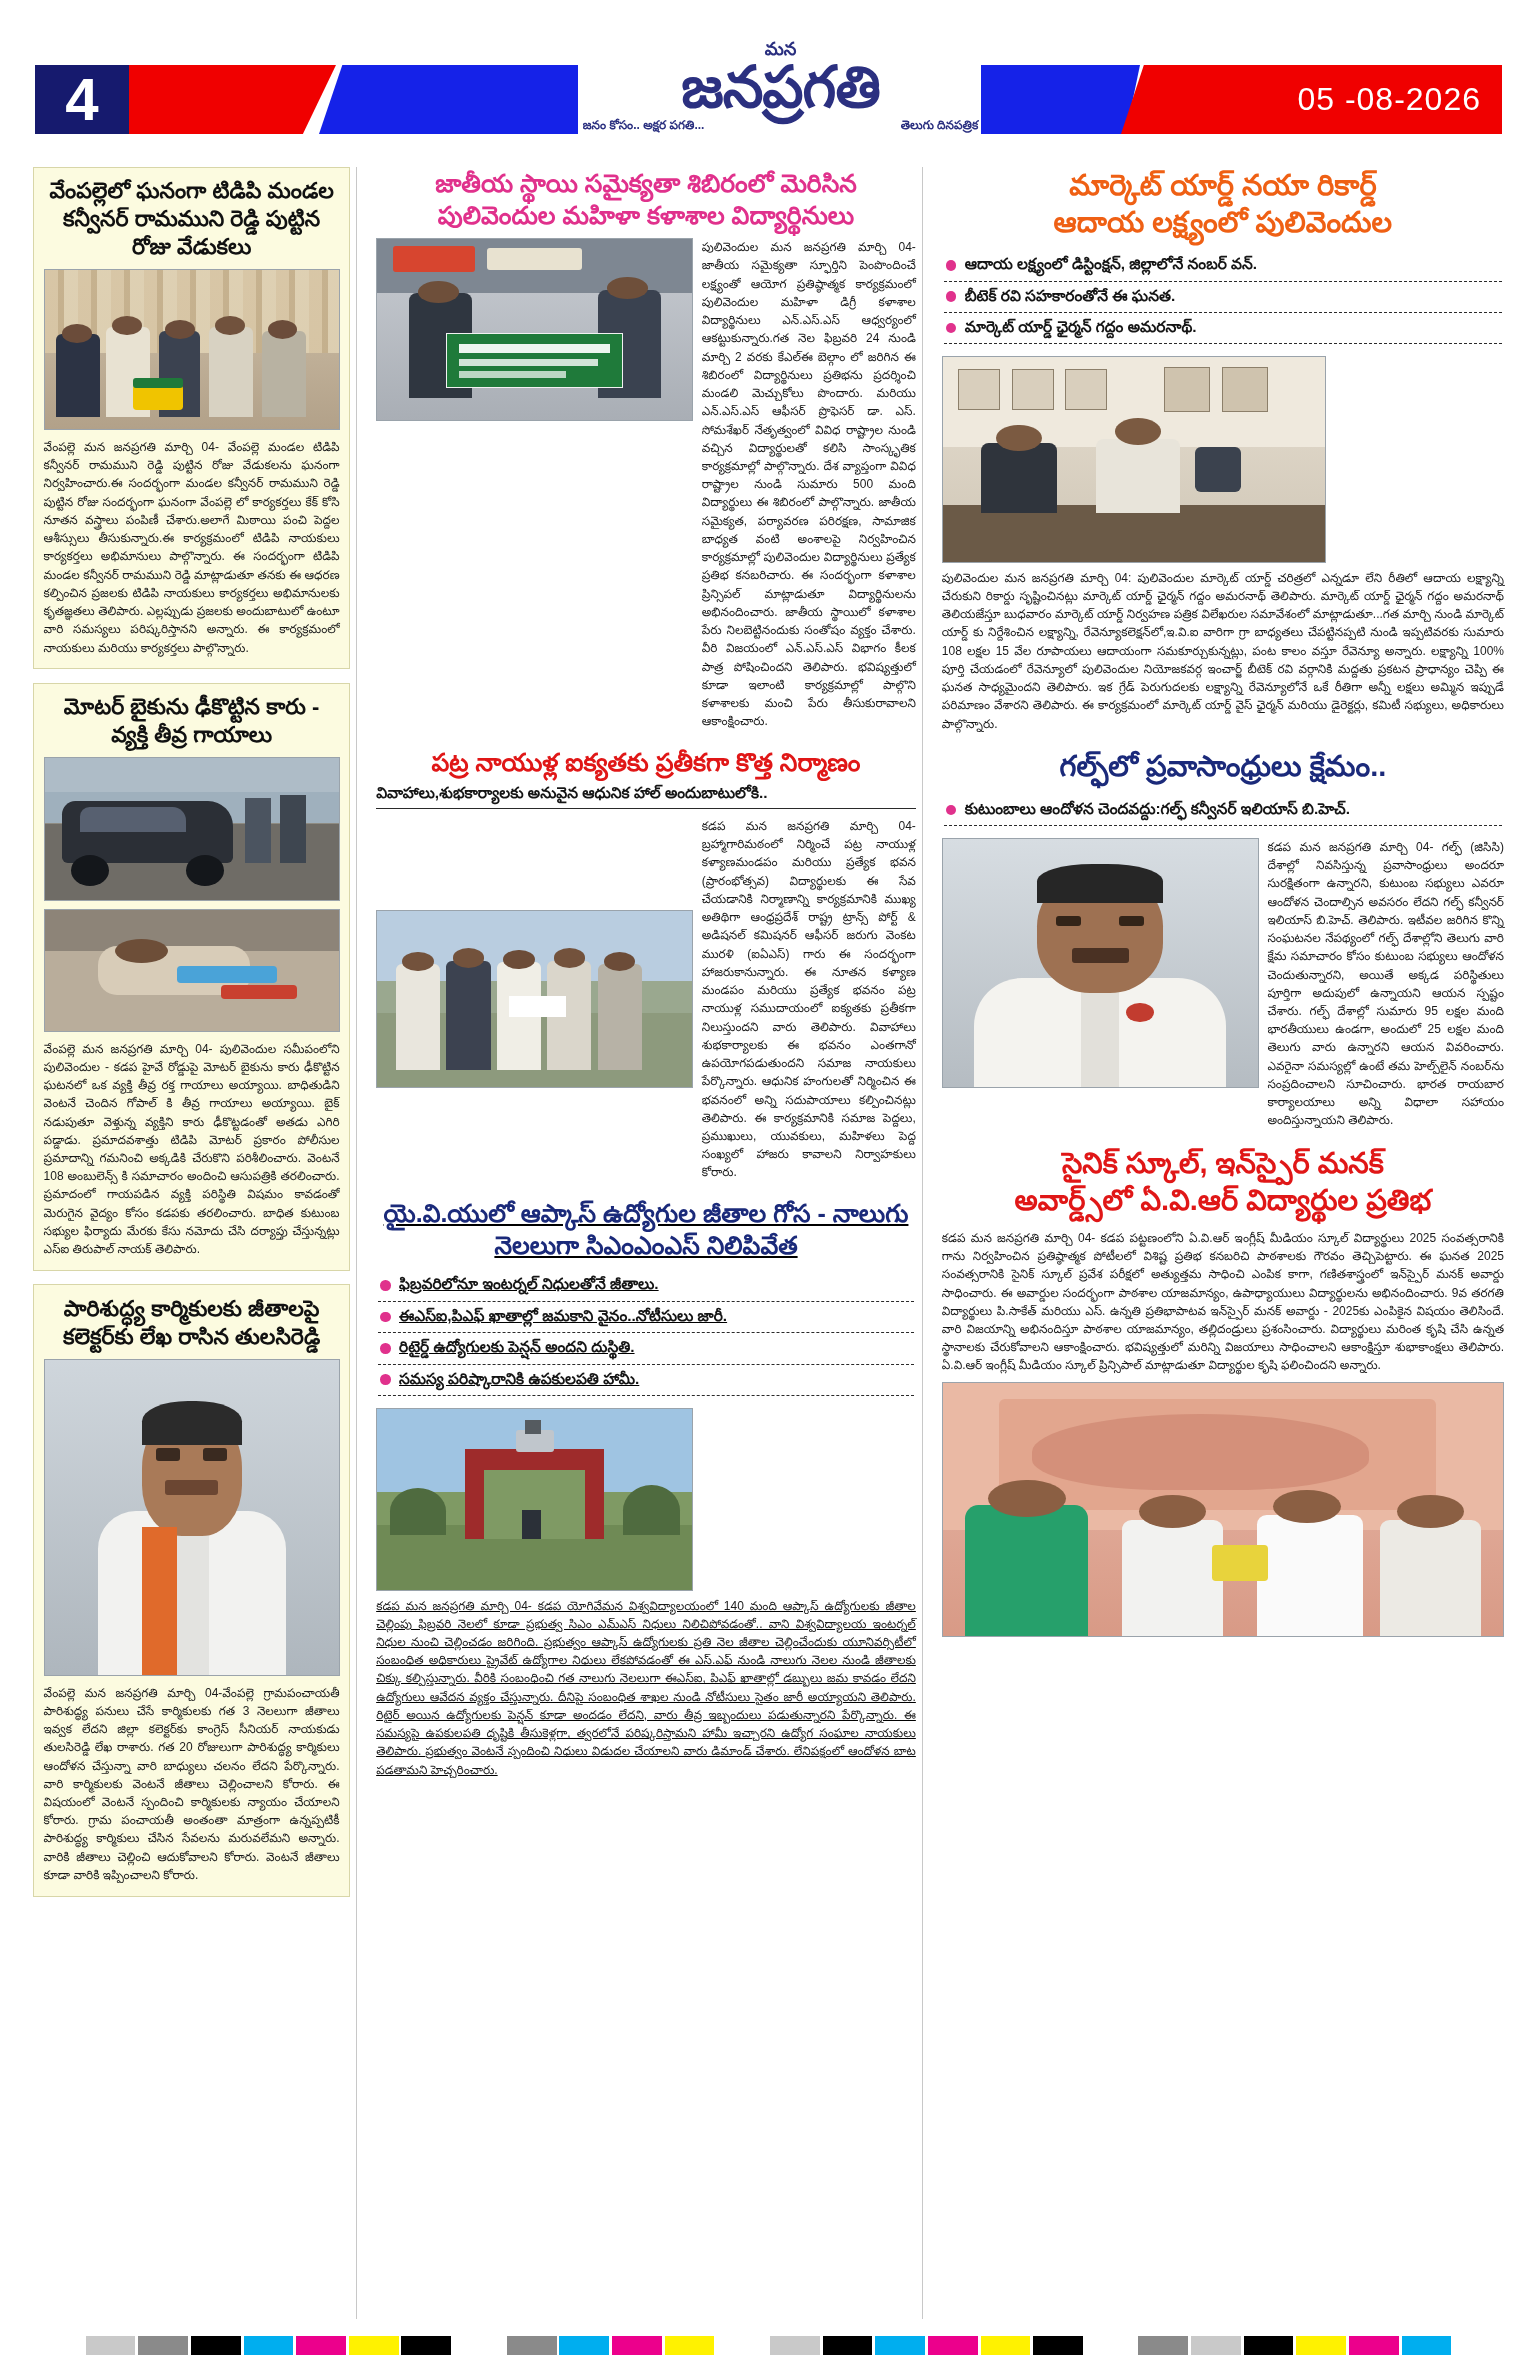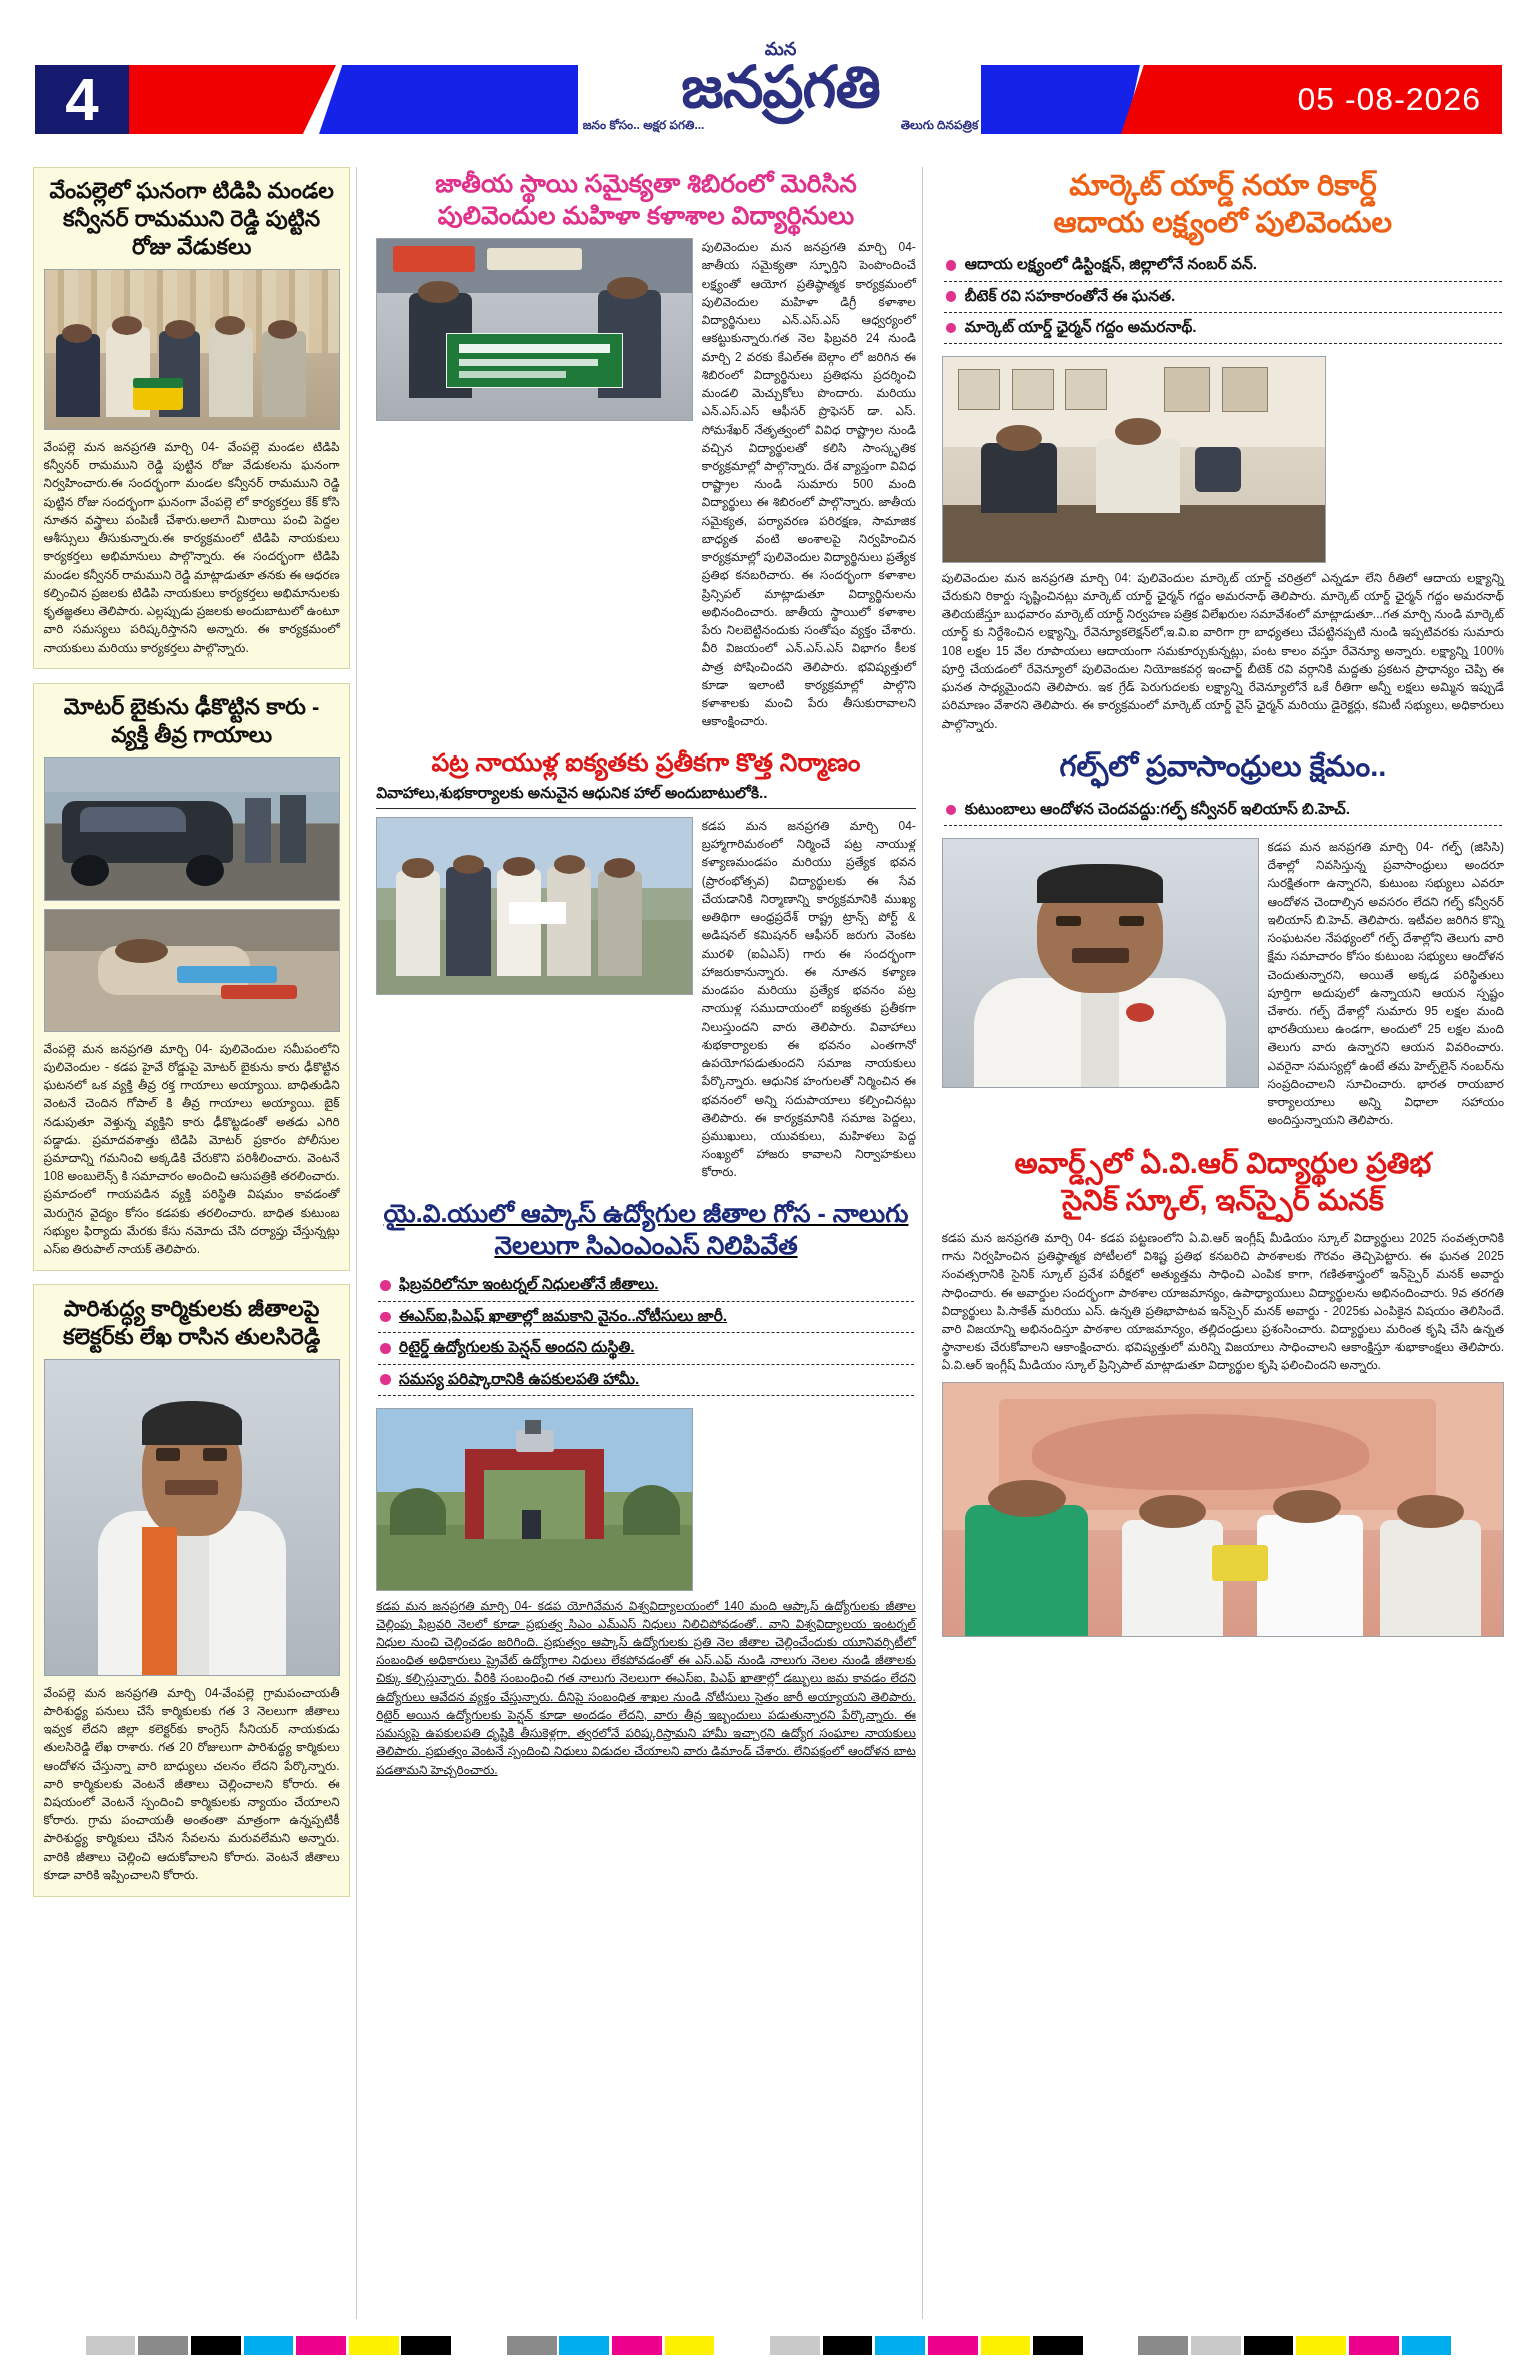--- a/index.html
+++ b/index.html
@@ -331,21 +331,21 @@
           </div>
           <div class="wcol-txt">
             <div class="body">పులివెందుల మన జనప్రగతి మార్చి 04- జాతీయ సమైక్యతా స్ఫూర్తిని పెంపొందించే లక్ష్యంతో ఆయోగ ప్రతిష్ఠాత్మక కార్యక్రమంలో పులివెందుల మహిళా డిగ్రీ కళాశాల విద్యార్థినులు ఎన్.ఎస్.ఎస్ ఆధ్వర్యంలో ఆకట్టుకున్నారు.గత నెల ఫిబ్రవరి 24 నుండి మార్చి 2 వరకు కేఎల్ఈ బెల్గాం లో జరిగిన ఈ శిబిరంలో విద్యార్థినులు ప్రతిభను ప్రదర్శించి మండలి మెచ్చుకోలు పొందారు. మరియు ఎన్.ఎస్.ఎస్ ఆఫీసర్ ప్రొఫెసర్ డా. ఎస్. సోమశేఖర్ నేతృత్వంలో వివిధ రాష్ట్రాల నుండి వచ్చిన విద్యార్థులతో కలిసి సాంస్కృతిక కార్యక్రమాల్లో పాల్గొన్నారు. దేశ వ్యాప్తంగా వివిధ రాష్ట్రాల నుండి సుమారు 500 మంది విద్యార్థులు ఈ శిబిరంలో పాల్గొన్నారు. జాతీయ సమైక్యత, పర్యావరణ పరిరక్షణ, సామాజిక బాధ్యత వంటి అంశాలపై నిర్వహించిన కార్యక్రమాల్లో పులివెందుల విద్యార్థినులు ప్రత్యేక ప్రతిభ కనబరిచారు. ఈ సందర్భంగా కళాశాల ప్రిన్సిపల్ మాట్లాడుతూ విద్యార్థినులను అభినందించారు. జాతీయ స్థాయిలో కళాశాల పేరు నిలబెట్టినందుకు సంతోషం వ్యక్తం చేశారు. వీరి విజయంలో ఎన్.ఎస్.ఎస్ విభాగం కీలక పాత్ర పోషించిందని తెలిపారు. భవిష్యత్తులో కూడా ఇలాంటి కార్యక్రమాల్లో పాల్గొని కళాశాలకు మంచి పేరు తీసుకురావాలని ఆకాంక్షించారు.</div>
           </div>
         </div>
       </div>
 
       <div style="margin-top:15.4px;">
         <div class="hl hl-red hl-md">పట్ర నాయుళ్ల ఐక్యతకు ప్రతీకగా కొత్త నిర్మాణం</div>
         <div class="subline">వివాహాలు,శుభకార్యాలకు అనువైన ఆధునిక హాల్ అందుబాటులోకి..</div>
-        <div class="wrap" style="margin-top:7.7px;">
+        <div class="wrap" style="margin-top:7.7px;align-items:center;">
           <div class="wcol-img" style="width:317px;">
             <div class="photo" style="height:178px;">
               <div class="ph-layer" style="inset:0;background:linear-gradient(#b9cde0 0 40%,#9aa88f 40% 100%);"></div>
               <div class="ph-layer" style="left:0;top:58%;width:100%;height:42%;background:#8d9a7d;"></div>
               <div class="ph-layer" style="left:6%;top:30%;width:14%;height:60%;background:#e9e6dd;border-radius:5.8px 5.8px 0 0;"></div>
               <div class="ph-layer" style="left:8%;top:23%;width:10%;height:11%;background:#73523c;border-radius:50%;"></div>
               <div class="ph-layer" style="left:22%;top:28%;width:14%;height:62%;background:#3c4250;border-radius:5.8px 5.8px 0 0;"></div>
               <div class="ph-layer" style="left:24%;top:21%;width:10%;height:11%;background:#73523c;border-radius:50%;"></div>
               <div class="ph-layer" style="left:38%;top:29%;width:14%;height:61%;background:#f0eee6;border-radius:5.8px 5.8px 0 0;"></div>
               <div class="ph-layer" style="left:40%;top:22%;width:10%;height:11%;background:#6c4c38;border-radius:50%;"></div>
@@ -449,22 +449,22 @@
               <div class="ph-layer" style="left:58%;top:66%;width:9%;height:8%;background:#c23c2f;border-radius:50%;"></div>
             </div>
           </div>
           <div class="wcol-txt">
             <div class="body">కడప మన జనప్రగతి మార్చి 04- గల్ఫ్ (జిసిసి) దేశాల్లో నివసిస్తున్న ప్రవాసాంధ్రులు అందరూ సురక్షితంగా ఉన్నారని, కుటుంబ సభ్యులు ఎవరూ ఆందోళన చెందాల్సిన అవసరం లేదని గల్ఫ్ కన్వీనర్ ఇలియాస్ బి.హెచ్. తెలిపారు. ఇటీవల జరిగిన కొన్ని సంఘటనల నేపథ్యంలో గల్ఫ్ దేశాల్లోని తెలుగు వారి క్షేమ సమాచారం కోసం కుటుంబ సభ్యులు ఆందోళన చెందుతున్నారని, అయితే అక్కడ పరిస్థితులు పూర్తిగా అదుపులో ఉన్నాయని ఆయన స్పష్టం చేశారు. గల్ఫ్ దేశాల్లో సుమారు 95 లక్షల మంది భారతీయులు ఉండగా, అందులో 25 లక్షల మంది తెలుగు వారు ఉన్నారని ఆయన వివరించారు. ఎవరైనా సమస్యల్లో ఉంటే తమ హెల్ప్‌లైన్ నంబర్‌ను సంప్రదించాలని సూచించారు. భారత రాయబార కార్యాలయాలు అన్ని విధాలా సహాయం అందిస్తున్నాయని తెలిపారు.</div>
           </div>
         </div>
       </div>
 
       <div style="margin-top:15.4px;">
+        <div class="hl hl-red hl-lg">సైనిక్ స్కూల్, ఇన్‌స్పైర్ మనక్</div>
         <div class="hl hl-red hl-lg">అవార్డ్స్‌లో ఏ.వి.ఆర్ విద్యార్థుల ప్రతిభ</div>
-        <div class="hl hl-red hl-lg">సైనిక్ స్కూల్, ఇన్‌స్పైర్ మనక్</div>
         <div class="body" style="margin-top:9.6px;">కడప మన జనప్రగతి మార్చి 04- కడప పట్టణంలోని ఏ.వి.ఆర్ ఇంగ్లీష్ మీడియం స్కూల్ విద్యార్థులు 2025 సంవత్సరానికి గాను నిర్వహించిన ప్రతిష్ఠాత్మక పోటీలలో విశిష్ట ప్రతిభ కనబరిచి పాఠశాలకు గౌరవం తెచ్చిపెట్టారు. ఈ ఘనత 2025 సంవత్సరానికి సైనిక్ స్కూల్ ప్రవేశ పరీక్షలో అత్యుత్తమ సాధించి ఎంపిక కాగా, గణితశాస్త్రంలో ఇన్‌స్పైర్ మనక్ అవార్డు సాధించారు. ఈ అవార్డుల సందర్భంగా పాఠశాల యాజమాన్యం, ఉపాధ్యాయులు విద్యార్థులను అభినందించారు. 9వ తరగతి విద్యార్థులు పి.సాకేత్ మరియు ఎస్. ఉన్నతి ప్రతిభాపాటవ ఇన్‌స్పైర్ మనక్ అవార్డు - 2025కు ఎంపికైన విషయం తెలిసిందే. వారి విజయాన్ని అభినందిస్తూ పాఠశాల యాజమాన్యం, తల్లిదండ్రులు ప్రశంసించారు. విద్యార్థులు మరింత కృషి చేసి ఉన్నత స్థానాలకు చేరుకోవాలని ఆకాంక్షించారు. భవిష్యత్తులో మరిన్ని విజయాలు సాధించాలని ఆకాంక్షిస్తూ శుభాకాంక్షలు తెలిపారు. ఏ.వి.ఆర్ ఇంగ్లీష్ మీడియం స్కూల్ ప్రిన్సిపాల్ మాట్లాడుతూ విద్యార్థుల కృషి ఫలించిందని అన్నారు.</div>
         <div class="photo" style="height:255px;margin-top:7.7px;">
           <div class="ph-layer" style="inset:0;background:linear-gradient(#e8b8a8,#d89a86);"></div>
           <div class="ph-layer" style="left:0;top:0;width:100%;height:58%;background:#eab9a4;"></div>
           <div class="ph-layer" style="left:10%;top:6%;width:78%;height:44%;background:#e2a68e;border-radius:5.8px;"></div>
           <div class="ph-layer" style="left:16%;top:12%;width:60%;height:30%;background:#d4907a;border-radius:50% 50% 40% 40%;"></div>
           <div class="ph-layer" style="left:4%;top:48%;width:22%;height:52%;background:#26a06b;border-radius:13.4px 13.4px 0 0;"></div>
           <div class="ph-layer" style="left:8%;top:38%;width:14%;height:15%;background:#8b5f43;border-radius:50%;"></div>
           <div class="ph-layer" style="left:32%;top:54%;width:18%;height:46%;background:#f2f2f0;border-radius:9.6px 9.6px 0 0;"></div>
           <div class="ph-layer" style="left:35%;top:44%;width:12%;height:13%;background:#8b5f43;border-radius:50%;"></div>

